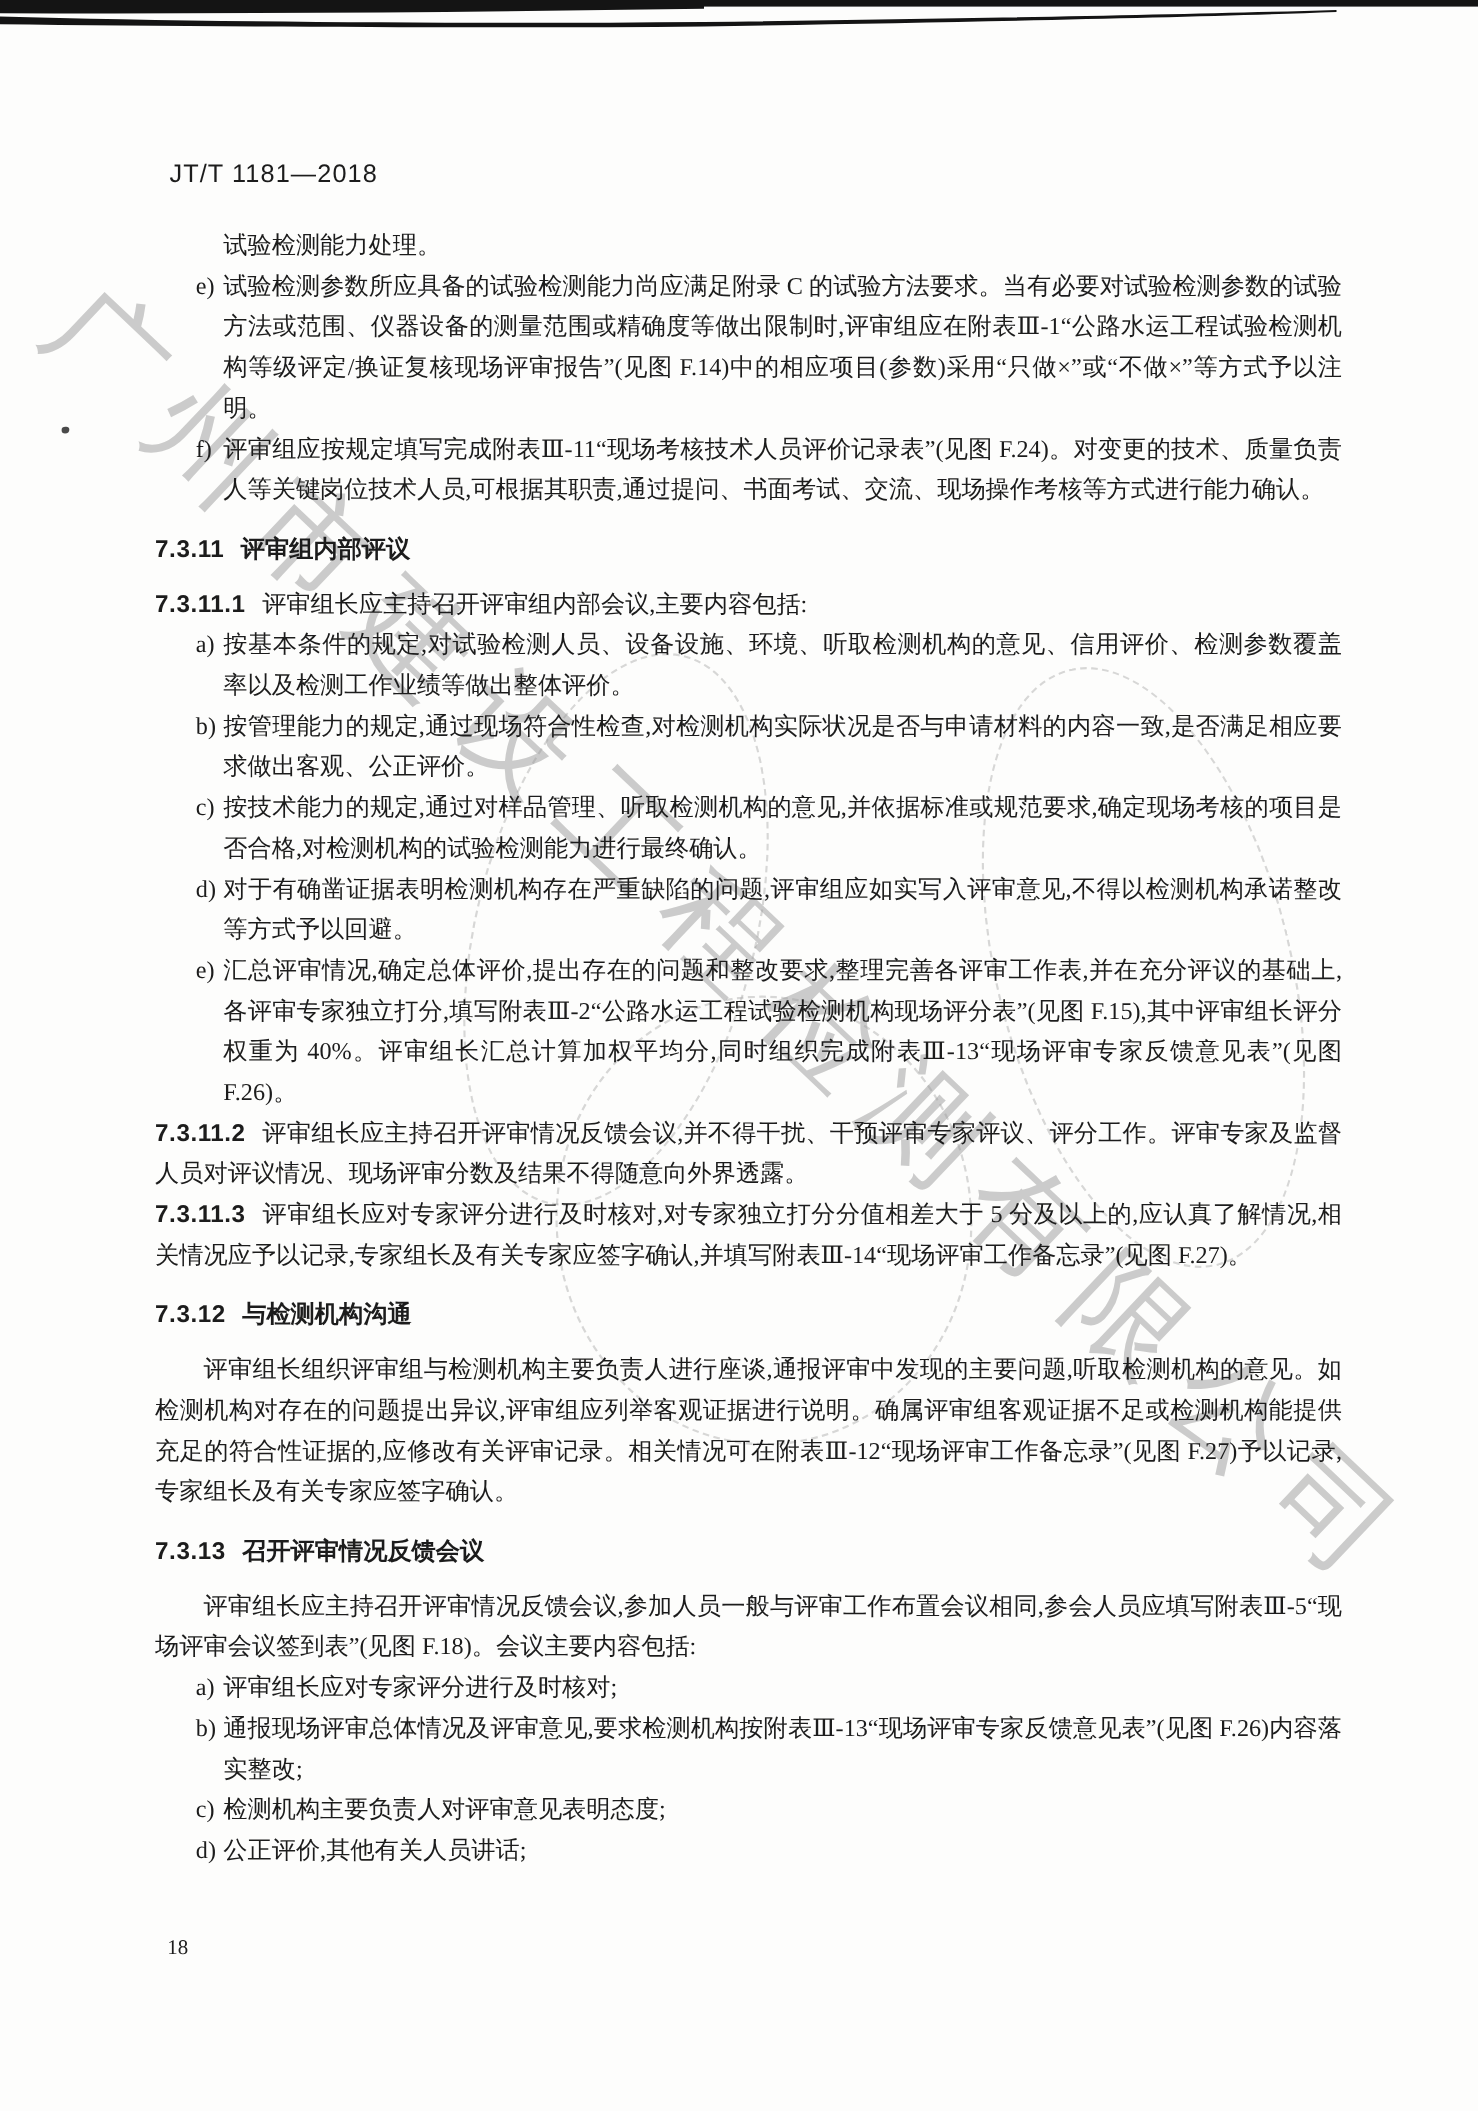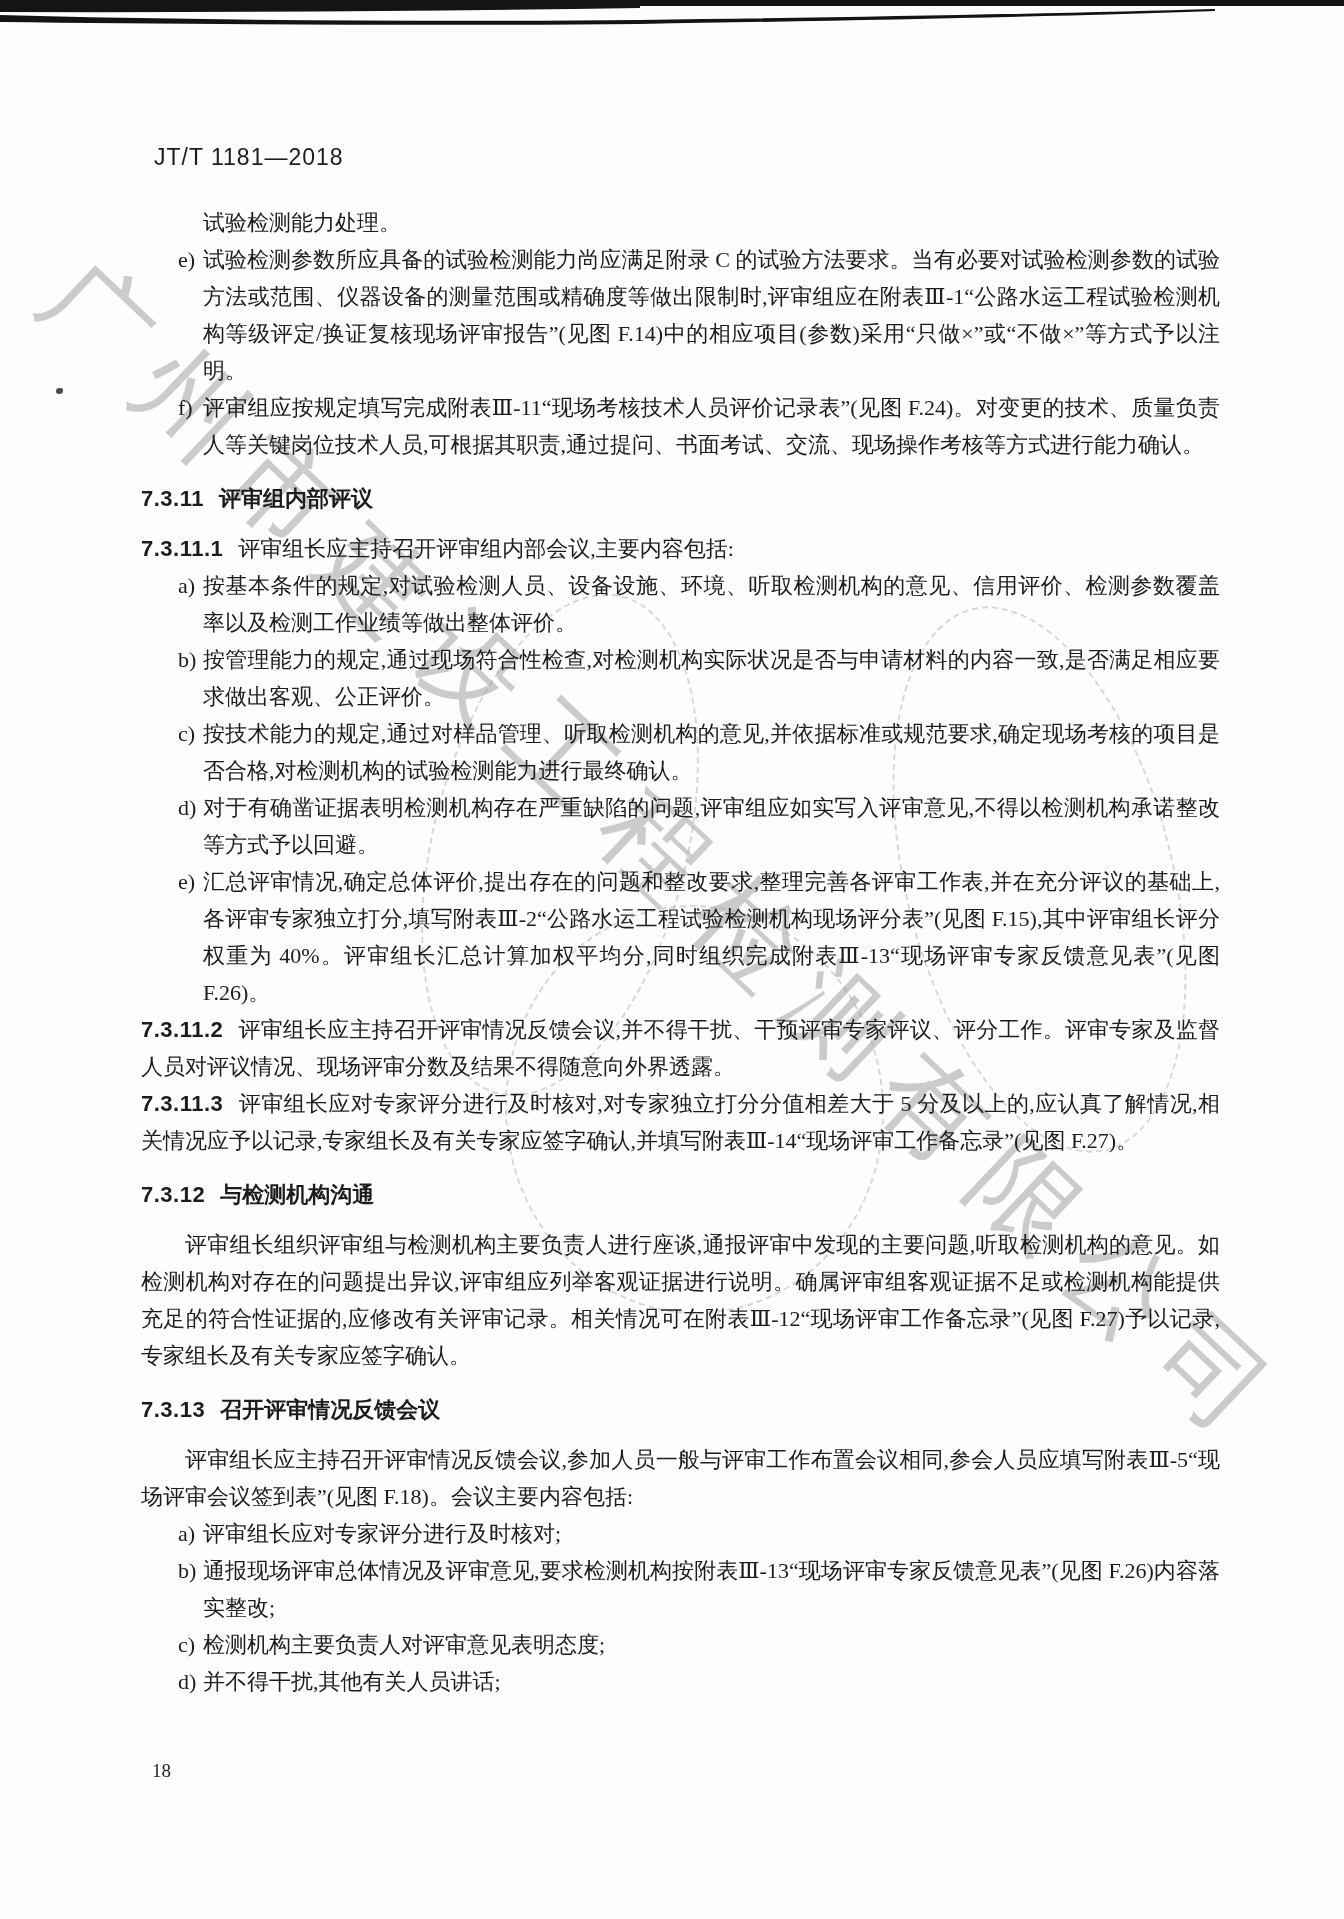--- a/index.html
+++ b/index.html
@@ -174,20 +174,20 @@
       <span>通报现场评审总体情况及评审意见,要求检测机构按附表Ⅲ-13“现场评审专家反馈意见表”(见图 F.26)内容落实整改;</span>
     </div>
 
     <div class="item">
       <span class="marker">c)</span>
       <span>检测机构主要负责人对评审意见表明态度;</span>
     </div>
 
     <div class="item">
       <span class="marker">d)</span>
-      <span>并不得干扰,其他有关人员讲话;</span>
+      <span>公正评价,其他有关人员讲话;</span>
     </div>
 
   </div>
 
   <div class="page-number">18</div>
 
 </div>
 
 </body></html>

